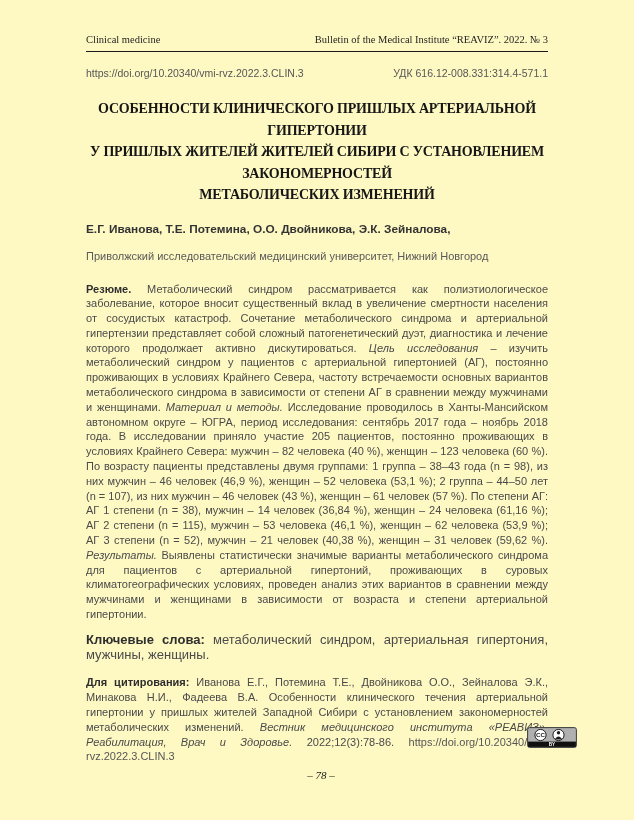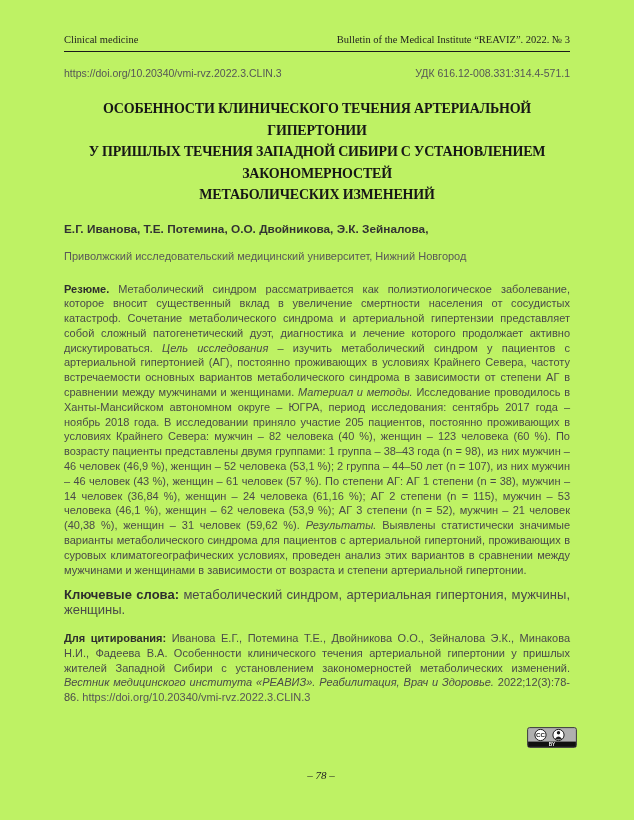--- a/index.html
+++ b/index.html
@@ -1,24 +1,24 @@
 <!DOCTYPE html>
 <html lang="ru"><head>
 <meta charset="utf-8">
 <style>
   html,body { margin:0; padding:0; background:#ffffff; }
   .page {
     position: relative;
     width: 634px; height: 820px;
     margin: 0 auto;
-    background: #bef264;
+    background: #fef9c3;
     font-family: "Liberation Sans", sans-serif;
     color: #464646;
     box-sizing: border-box;
-    padding: 0 64px;
+    padding: 0 86px;
     overflow: hidden;
   }
   .header-row {
     display: flex; justify-content: space-between; align-items: baseline;
     padding-top: 34px;
     font-family: "Liberation Serif", serif;
     font-size: 10.5px; color: #1f1f1f;
   }
   .header-divider {
     border: none; border-top: 1.2px solid #1a1a1a;
@@ -94,22 +94,22 @@
     <span>Bulletin of the Medical Institute “REAVIZ”. 2022. № 3</span>
   </div>
   <hr class="header-divider">
 
   <div class="doi-row">
     <span class="doi-link">https://doi.org/10.20340/vmi-rvz.2022.3.CLIN.3</span>
     <span>УДК 616.12-008.331:314.4-571.1</span>
   </div>
 
   <div class="article-title">
-    <div>ОСОБЕННОСТИ КЛИНИЧЕСКОГО ТЕЧЕНИЯ АРТЕРИАЛЬНОЙ ГИПЕРТОНИИ</div>
-    <div>У ПРИШЛЫХ ТЕЧЕНИЯ ЗАПАДНОЙ СИБИРИ С УСТАНОВЛЕНИЕМ ЗАКОНОМЕРНОСТЕЙ</div>
+    <div>ОСОБЕННОСТИ КЛИНИЧЕСКОГО ПРИШЛЫХ АРТЕРИАЛЬНОЙ ГИПЕРТОНИИ</div>
+    <div>У ПРИШЛЫХ ЖИТЕЛЕЙ ЖИТЕЛЕЙ СИБИРИ С УСТАНОВЛЕНИЕМ ЗАКОНОМЕРНОСТЕЙ</div>
     <div>МЕТАБОЛИЧЕСКИХ ИЗМЕНЕНИЙ</div>
   </div>
 
   <div class="article-authors">
     <div>Е.Г. Иванова, Т.Е. Потемина, О.О. Двойникова, Э.К. Зейналова,</div>
   </div>
 
   <div class="affiliation">Приволжский исследовательский медицинский университет, Нижний Новгород</div>
 
   <p class="abstract"><b>Резюме.</b><span> Метаболический синдром рассматривается как полиэтиологическое заболевание, которое вносит существенный вклад в увеличение смертности населения от сосудистых катастроф. Сочетание метаболического синдрома и артериальной гипертензии представляет собой сложный патогенетический дуэт, диагностика и лечение которого продолжает активно дискутироваться. </span><i>Цель исследования</i><span> – изучить метаболический синдром у пациентов с артериальной гипертонией (АГ), постоянно проживающих в условиях Крайнего Севера, частоту встречаемости основных вариантов метаболического синдрома в зависимости от степени АГ в сравнении между мужчинами и женщинами. </span><i>Материал и методы.</i><span> Исследование проводилось в Ханты-Мансийском автономном округе – ЮГРА, период исследования: сентябрь 2017 года – ноябрь 2018 года. В исследовании приняло участие 205 пациентов, постоянно проживающих в условиях Крайнего Севера: мужчин – 82 человека (40 %), женщин – 123 человека (60 %). По возрасту пациенты представлены двумя группами: 1 группа – 38–43 года (n = 98), из них мужчин – 46 человек (46,9 %), женщин – 52 человека (53,1 %); 2 группа – 44–50 лет (n = 107), из них мужчин – 46 человек (43 %), женщин – 61 человек (57 %). По степени АГ: АГ 1 степени (n = 38), мужчин – 14 человек (36,84 %), женщин – 24 человека (61,16 %); АГ 2 степени (n = 115), мужчин – 53 человека (46,1 %), женщин – 62 человека (53,9 %); АГ 3 степени (n = 52), мужчин – 21 человек (40,38 %), женщин – 31 человек (59,62 %). </span><i>Результаты.</i><span> Выявлены статистически значимые варианты метаболического синдрома для пациентов с артериальной гипертоний, проживающих в суровых климатогеографических условиях, проведен анализ этих вариантов в сравнении между мужчинами и женщинами в зависимости от возраста и степени артериальной гипертонии.</span></p>

